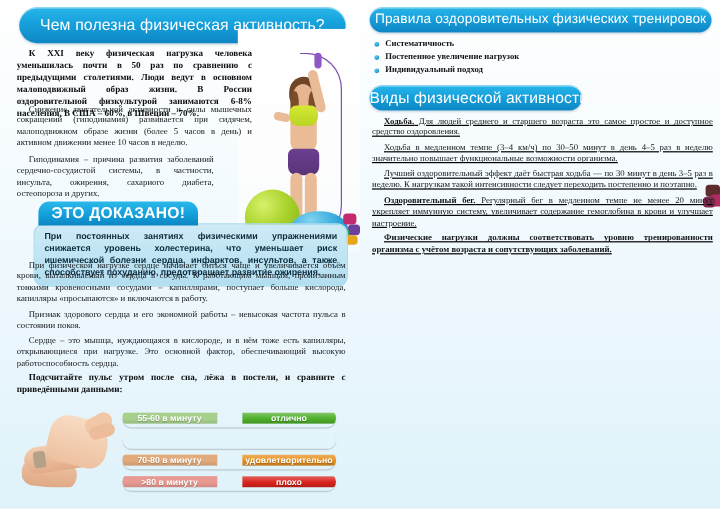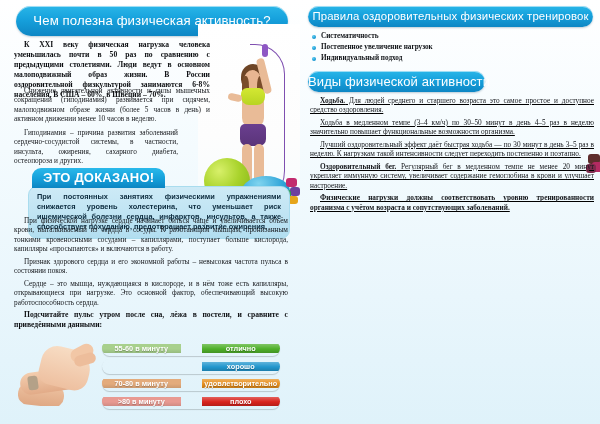--- a/index.html
+++ b/index.html
@@ -324,21 +324,20 @@
       <div class="hd-fing2"></div>
     </div>
 
     <div id="pulse-table">
         <div class="pulse-row">
           <div class="pulse-range" style="background: linear-gradient(rgb(168, 208, 141) 0%, rgb(168, 208, 141) 55%, rgba(0, 0, 0, 0.1) 100%), rgb(168, 208, 141);">55-60 в минуту</div>
           <div class="pulse-verdict" style="background: linear-gradient(rgba(255, 255, 255, 0.28) 0%, rgba(255, 255, 255, 0) 55%, rgba(0, 0, 0, 0.16) 100%) rgb(79, 176, 42);">отлично</div>
         </div>
         <div class="pulse-row">
           <div class="pulse-range" style="background: linear-gradient(rgb(159, 212, 234) 0%, rgb(159, 212, 234) 55%, rgba(0, 0, 0, 0.1) 100%), rgb(159, 212, 234); margin-top: 32px;">60-70 в минуту</div>
-          <div class="pulse-verdict" style="background: linear-gradient(rgba(255, 255, 255, 0.28) 0%, rgba(255, 255, 255, 0) 55%, rgba(0, 0, 0, 0.16) 100%) rgb(33, 150, 205);">хорошо</div>
         </div>
         <div class="pulse-row">
           <div class="pulse-range" style="background: linear-gradient(rgb(227, 171, 124) 0%, rgb(227, 171, 124) 55%, rgba(0, 0, 0, 0.1) 100%), rgb(227, 171, 124);">70-80 в минуту</div>
           <div class="pulse-verdict" style="background: linear-gradient(rgba(255, 255, 255, 0.28) 0%, rgba(255, 255, 255, 0) 55%, rgba(0, 0, 0, 0.16) 100%) rgb(232, 144, 30);">удовлетворительно</div>
         </div>
         <div class="pulse-row">
           <div class="pulse-range" style="background: linear-gradient(rgb(232, 154, 146) 0%, rgb(232, 154, 146) 55%, rgba(0, 0, 0, 0.1) 100%), rgb(232, 154, 146);">&gt;80 в минуту</div>
           <div class="pulse-verdict" style="background: linear-gradient(rgba(255, 255, 255, 0.28) 0%, rgba(255, 255, 255, 0) 55%, rgba(0, 0, 0, 0.16) 100%) rgb(216, 35, 28);">плохо</div>
         </div>
       </div>

